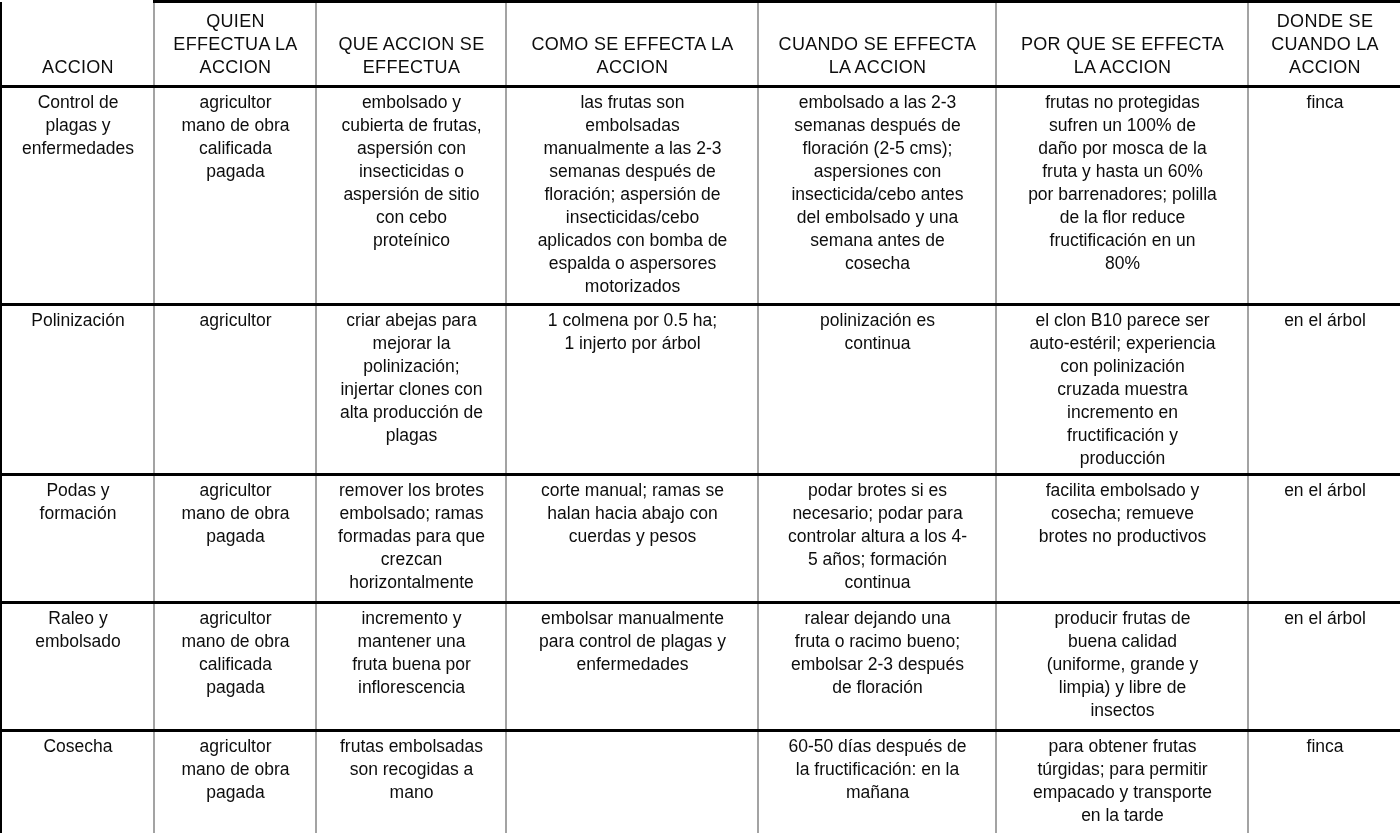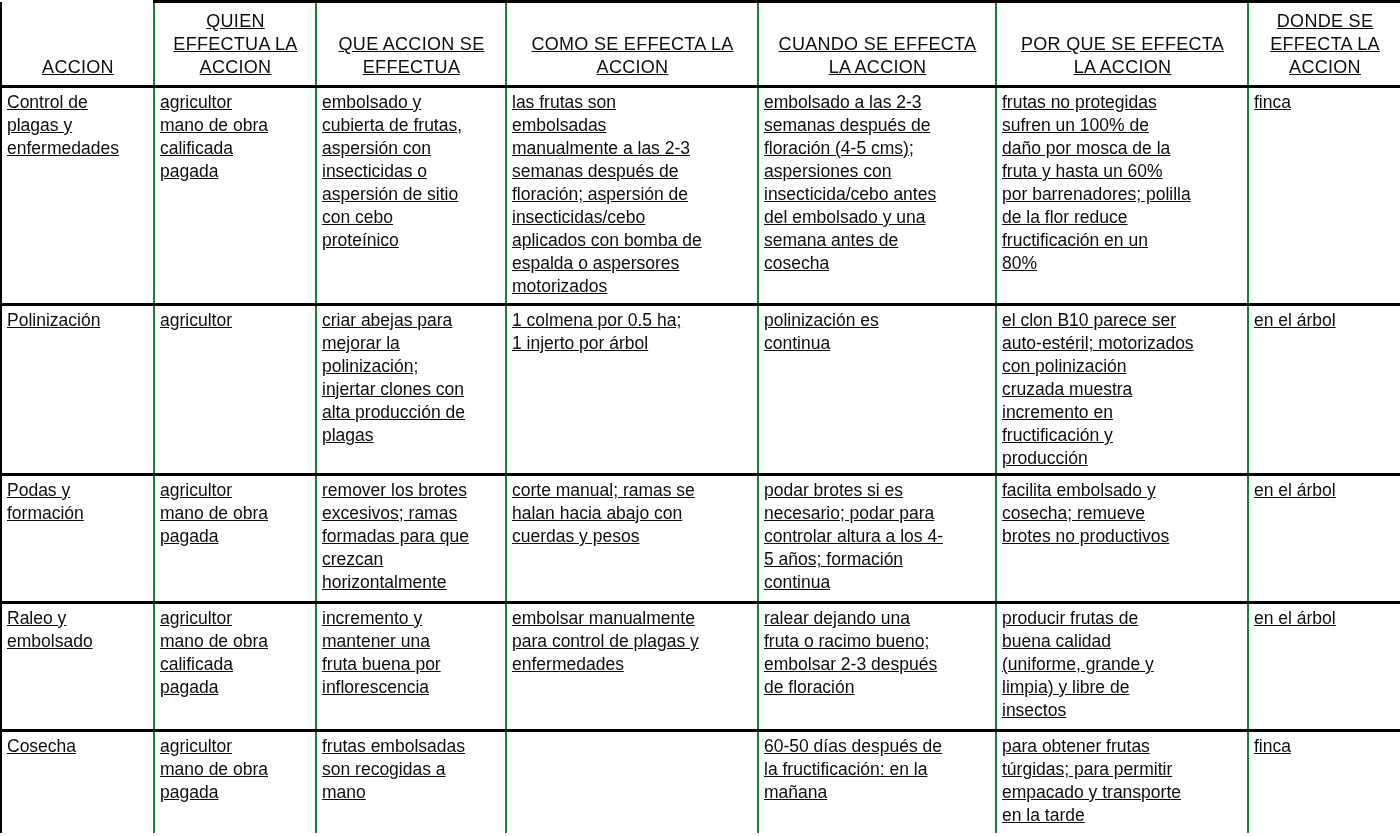--- a/index.html
+++ b/index.html
@@ -17,45 +17,44 @@
     color: #0d0d0d;
   }
   table.doc-table {
     border-collapse: collapse;
     table-layout: fixed;
     width: 1400px;
   }
   table.doc-table th,
   table.doc-table td {
     border-left: 2px solid #000;
-    border-right: 2px solid #15803d;
+    border-right: 2px solid #a3a3a3;
     border-top: 3px solid #000;
     padding: 3px 4px 3px 5px;
     white-space: pre-line;
     overflow: hidden;
     box-sizing: border-box;
     font-weight: 400;
-    text-decoration: underline;
   }
   table.doc-table th {
     font-size: 18px;
     line-height: 23px;
     text-align: center;
     vertical-align: bottom;
     padding-bottom: 6px;
     letter-spacing: 0.3px;
   }
   
   table.doc-table tr.header-row th:first-child {
     border-top: none;
   }
   table.doc-table td {
     font-size: 17.5px;
     line-height: 23px;
-    text-align: left;
+    text-align: center;
     vertical-align: top;
   }
   
   table.doc-table tr:last-child td {
     border-bottom: none;
   }
 </style>
 </head>
 <body>
 
@@ -78,21 +77,21 @@
 ACCION</th>
       <th>QUE ACCION SE
 EFFECTUA</th>
       <th>COMO SE EFFECTA LA
 ACCION</th>
       <th>CUANDO SE EFFECTA
 LA ACCION</th>
       <th>POR QUE SE EFFECTA
 LA ACCION</th>
       <th>DONDE SE
-EFFECTA LA
+CUANDO LA
 ACCION</th>
     </tr>
     <tr style="height:218px">
       <td>Control de
 plagas y
 enfermedades</td>
       <td>agricultor
 mano de obra
 calificada
 pagada</td>
@@ -107,21 +106,21 @@
 embolsadas
 manualmente a las 2-3
 semanas después de
 floración; aspersión de
 insecticidas/cebo
 aplicados con bomba de
 espalda o aspersores
 motorizados</td>
       <td>embolsado a las 2-3
 semanas después de
-floración (4-5 cms);
+floración (2-5 cms);
 aspersiones con
 insecticida/cebo antes
 del embolsado y una
 semana antes de
 cosecha</td>
       <td>frutas no protegidas
 sufren un 100% de
 daño por mosca de la
 fruta y hasta un 60%
 por barrenadores; polilla
@@ -137,36 +136,36 @@
 mejorar la
 polinización;
 injertar clones con
 alta producción de
 plagas</td>
       <td>1 colmena por 0.5 ha;
 1 injerto por árbol</td>
       <td>polinización es
 continua</td>
       <td>el clon B10 parece ser
-auto-estéril; motorizados
+auto-estéril; experiencia
 con polinización
 cruzada muestra
 incremento en
 fructificación y
 producción</td>
       <td>en el árbol</td>
     </tr>
     <tr style="height:128px">
       <td>Podas y
 formación</td>
       <td>agricultor
 mano de obra
 pagada</td>
       <td>remover los brotes
-excesivos; ramas
+embolsado; ramas
 formadas para que
 crezcan
 horizontalmente</td>
       <td>corte manual; ramas se
 halan hacia abajo con
 cuerdas y pesos</td>
       <td>podar brotes si es
 necesario; podar para
 controlar altura a los 4-
 5 años; formación

